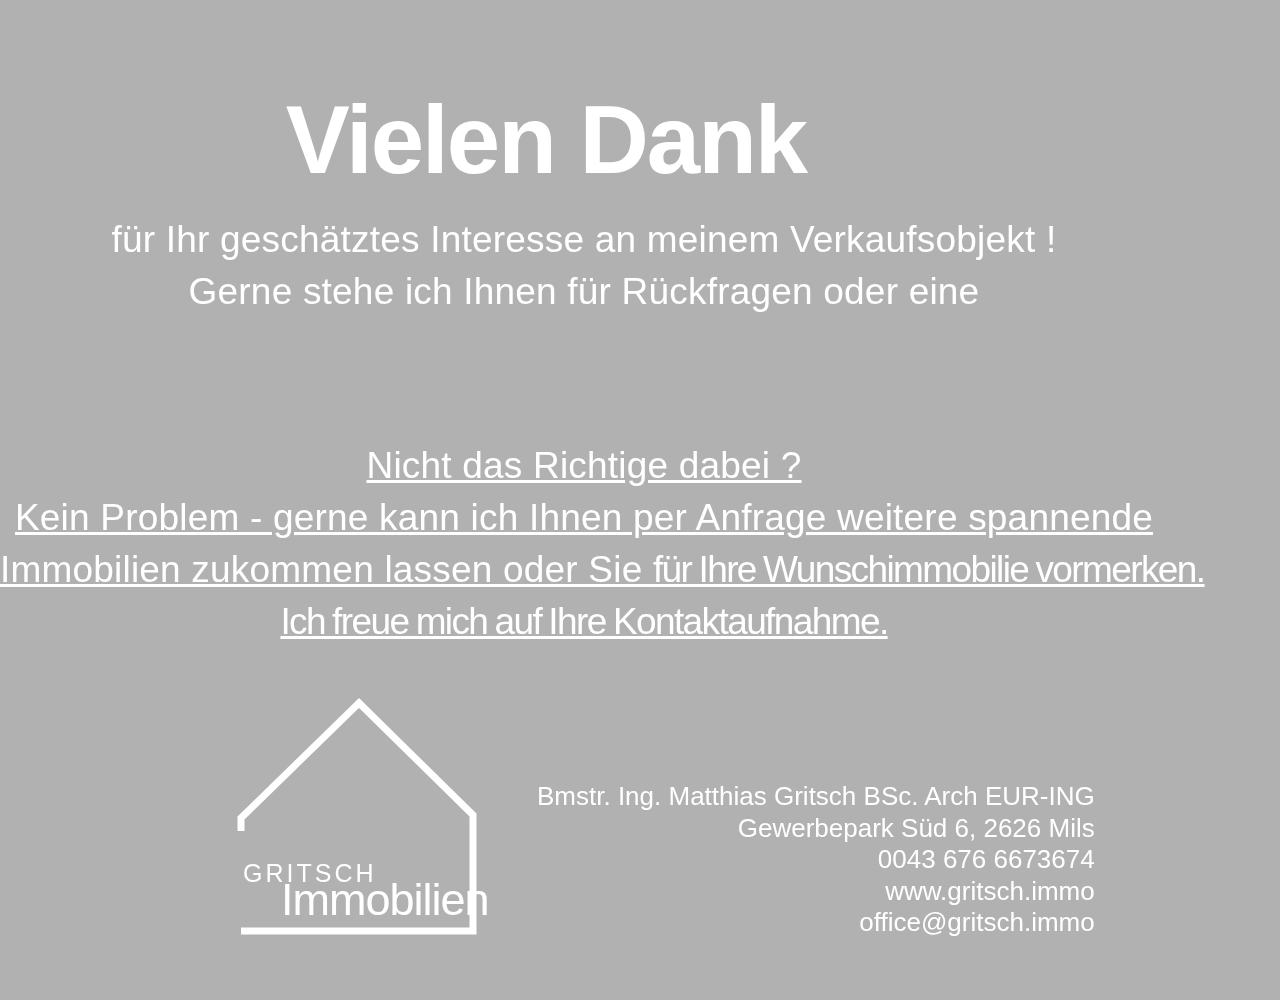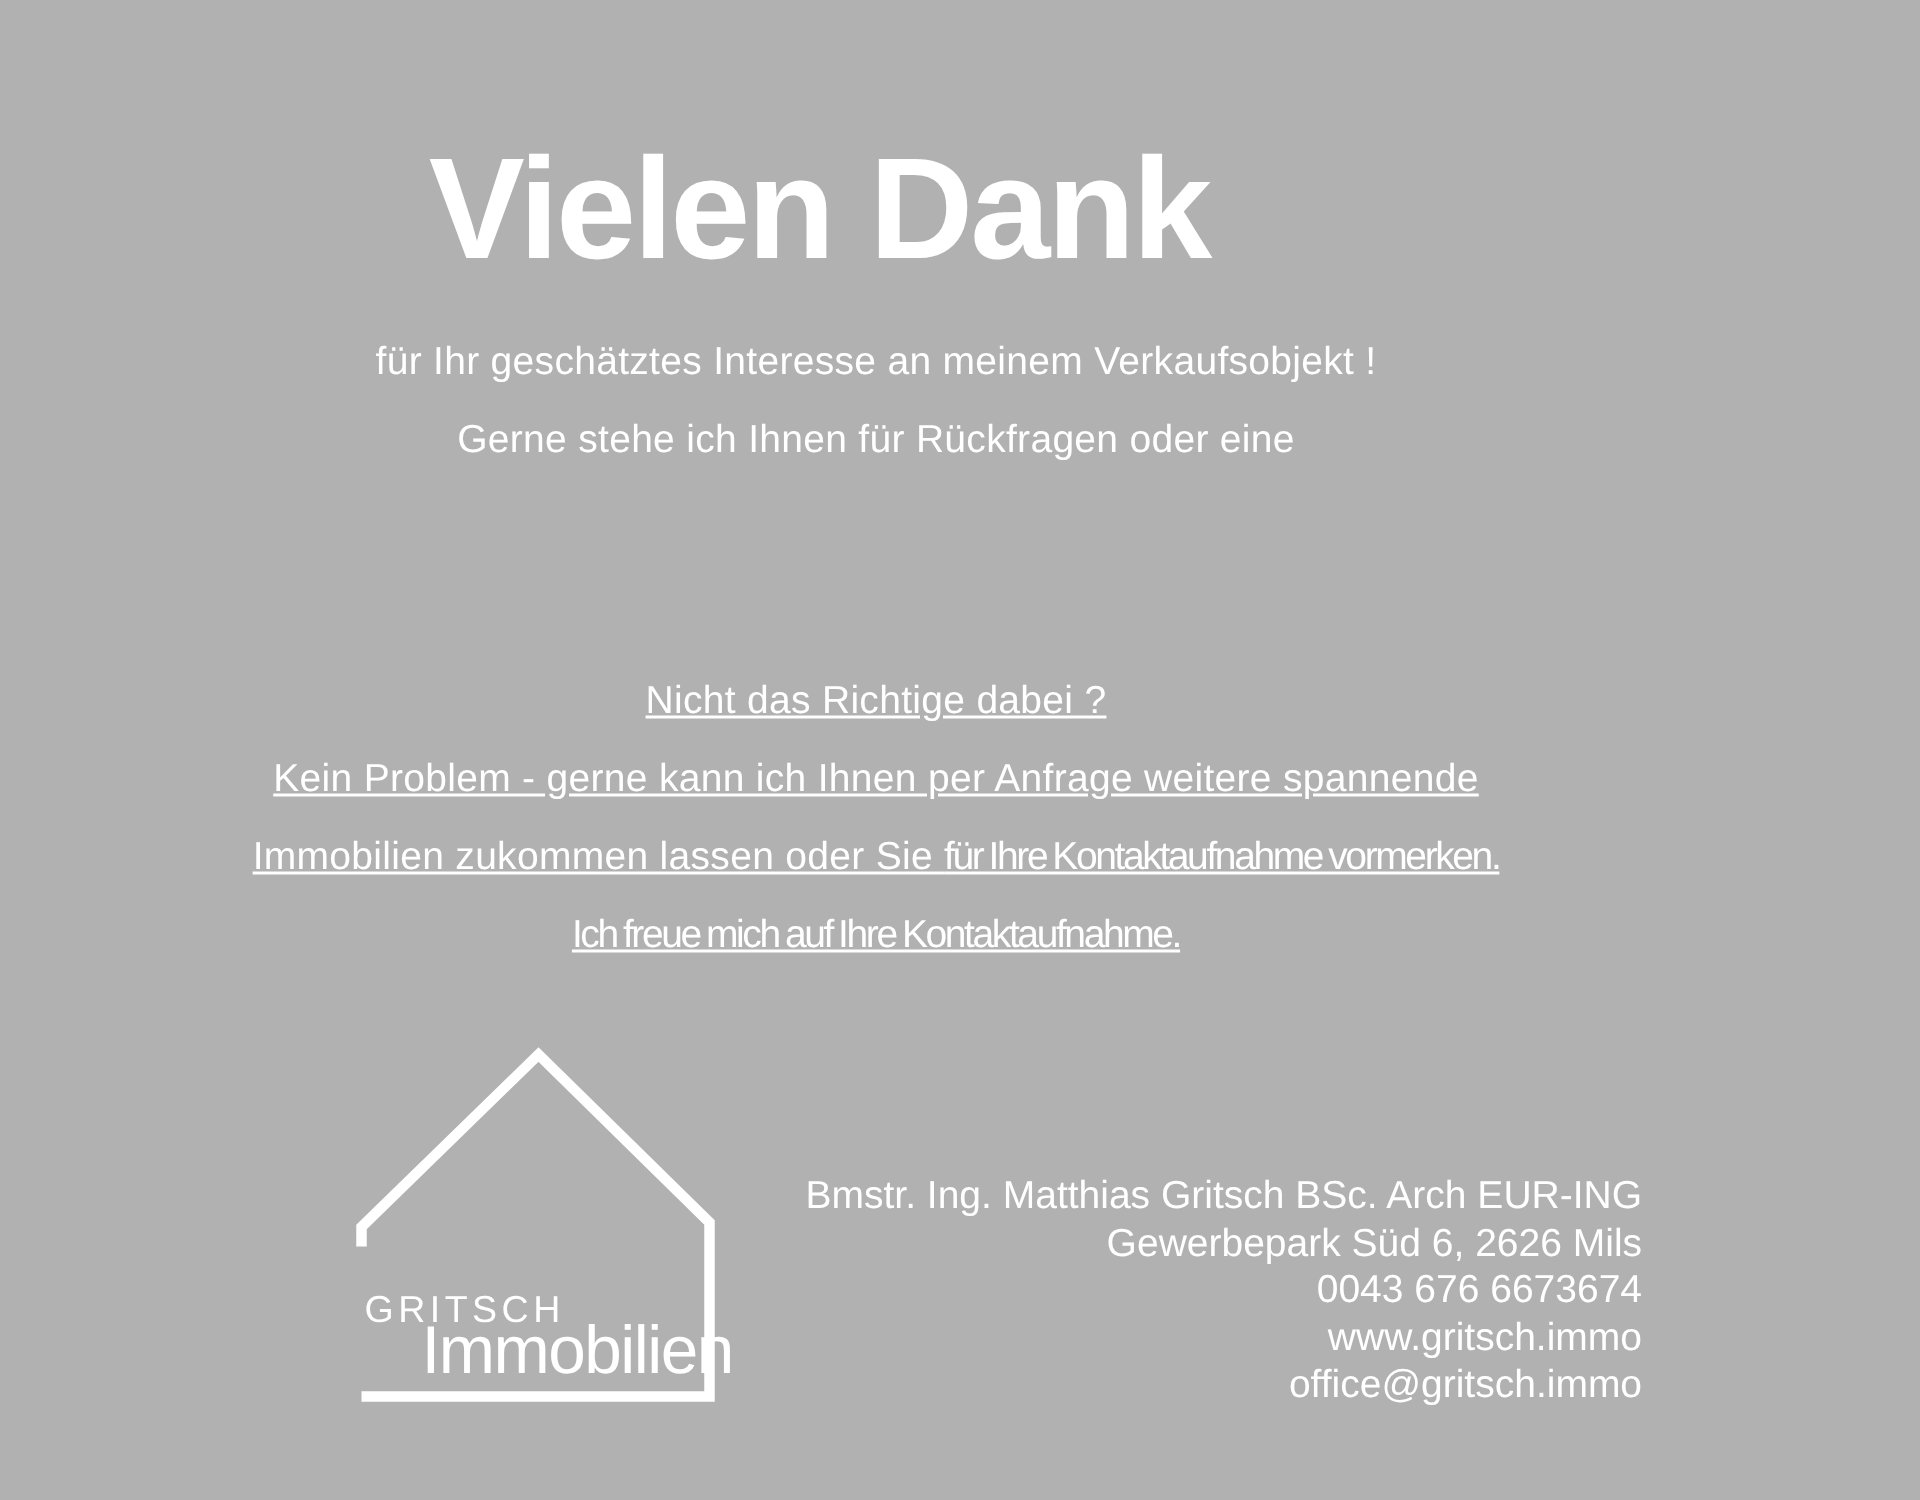--- a/index.html
+++ b/index.html
@@ -27,21 +27,21 @@
     font-weight: 700;
     letter-spacing: -2px;
     line-height: 96px;
     white-space: nowrap;
   }
   .para {
     position: absolute;
     left: 0;
     width: 1168px;
     text-align: center;
-    font-size: 26px;
+    font-size: 37px;
     font-weight: 400;
     line-height: 52px;
     letter-spacing: 0.2px;
   }
   .para-intro   { top: 214px; }
   .para-follow  { top: 440px; text-decoration: underline; }
   .para .line   { white-space: nowrap; }
   .cond {
     letter-spacing: -1.6px;
     word-spacing: -1.5px;
@@ -93,21 +93,21 @@
   <div class="heading">Vielen Dank</div>
 
   <div class="para para-intro">
     <div class="line">für Ihr geschätztes Interesse an meinem Verkaufsobjekt !</div>
     <div class="line">Gerne stehe ich Ihnen für Rückfragen oder eine</div>
   </div>
 
   <div class="para para-follow">
     <div class="line">Nicht das Richtige dabei ?</div>
     <div class="line">Kein Problem - gerne kann ich Ihnen per Anfrage weitere spannende</div>
-    <div class="line"><span>Immobilien zukommen lassen oder Sie </span><span class="cond">für Ihre Kontaktaufnahme vormerken.</span></div>
+    <div class="line"><span>Immobilien zukommen lassen oder Sie </span><span class="cond">für Ihre Wunschimmobilie vormerken.</span></div>
     <div class="line cond">Ich freue mich auf Ihre Kontaktaufnahme.</div>
   </div>
 
   <svg class="logo-icon" viewBox="0 0 250 245" fill="none" xmlns="http://www.w3.org/2000/svg">
     <polyline points="7,135 7,122 125,7 239,119 239,235 7,235" stroke="#ffffff" stroke-width="7" fill="none" stroke-linejoin="miter" stroke-linecap="butt"></polyline>
   </svg>
 
   <div class="logo-gritsch">GRITSCH</div>
 
   <div class="logo-immobilien">Immobilien</div>

